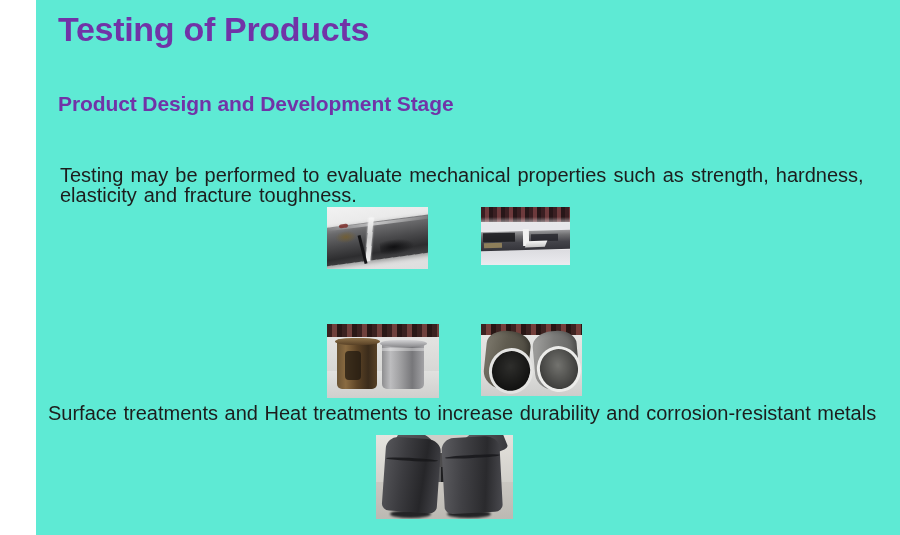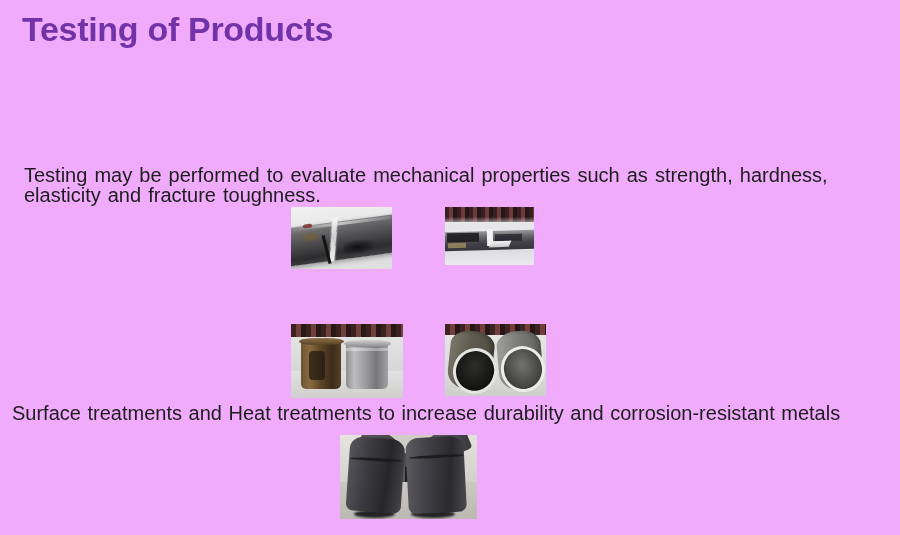--- a/index.html
+++ b/index.html
@@ -12,21 +12,22 @@
     height: 535px;
     position: relative;
     overflow: hidden;
     font-family: "Liberation Sans", sans-serif;
     color: #1a1a1a;
   }
 
   .slide {
     position: absolute;
     inset: 0;
-    background: #f0abfc;
+    background: #5eead4;
+    margin-left: 36px;
   }
 
   
   .title {
     position: absolute;
     left: 22px;
     top: 10px;
     font-size: 34px;
     font-weight: bold;
     color: #7133a7;
@@ -299,20 +300,21 @@
     left: 52%; bottom: 1%; width: 32%; height: 10%;
     background: #232325; border-radius: 50%; filter: blur(1px);
   }
 </style>
 </head>
 <body>
 
 <div class="slide">
 
   <div class="title">Testing of Products</div>
+  <div class="subtitle">Product Design and Development Stage</div>
 
   <div class="para para-1">Testing may be performed to evaluate mechanical properties such as strength, hardness, elasticity and fracture toughness.</div>
 
   <div class="photo ph-1">
     <div class="layer p1-bg"></div>
     <div class="layer p1-pipe"></div>
     <div class="layer p1-high"></div>
     <div class="layer p1-stain-a"></div>
     <div class="layer p1-stain-b"></div>
     <div class="layer p1-red"></div>

